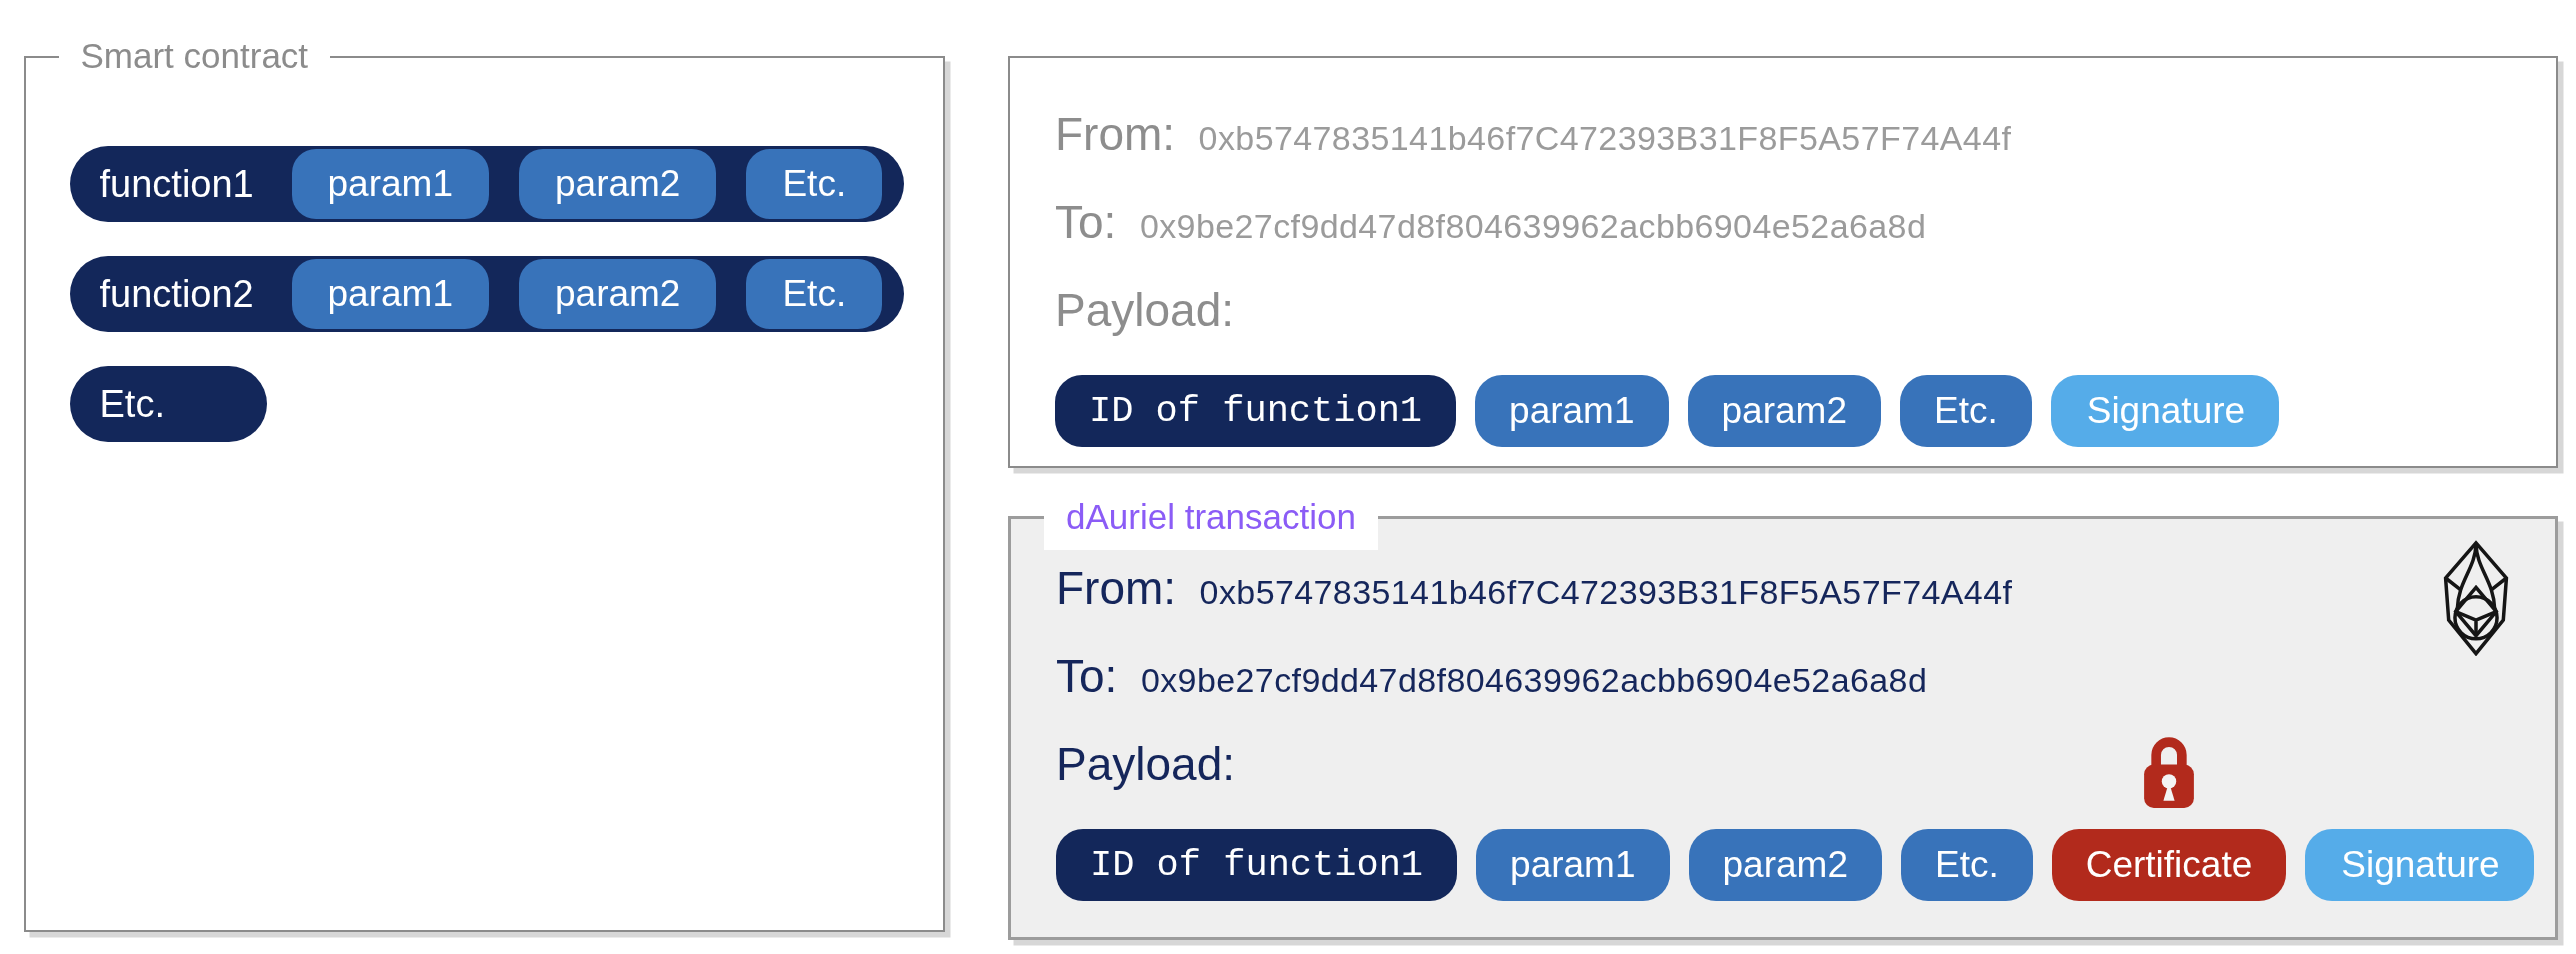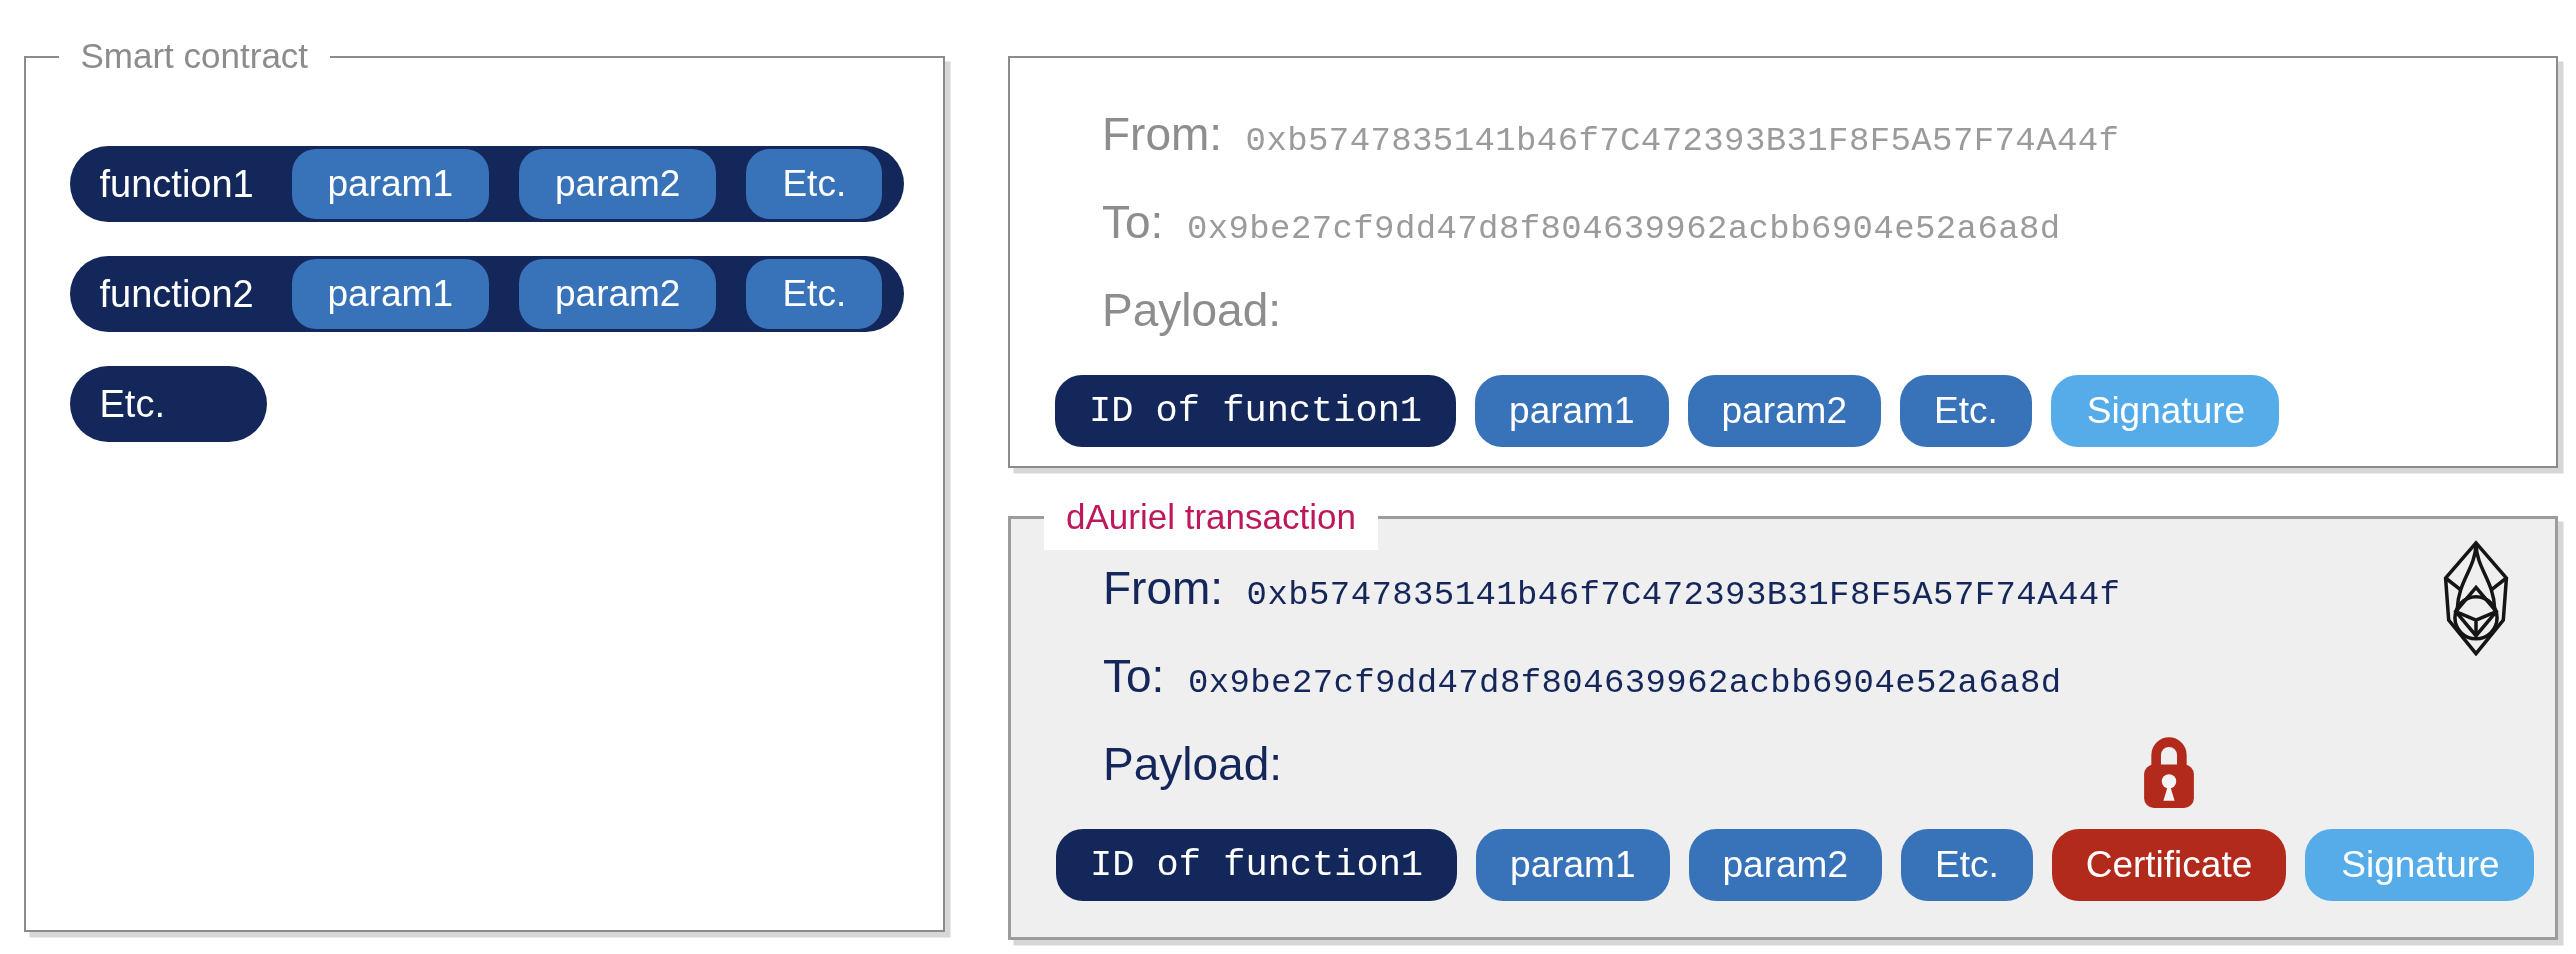--- a/index.html
+++ b/index.html
@@ -11,40 +11,40 @@
   .panel{position:absolute;background:#ffffff;border:2.3px solid #8b8b8b;box-sizing:border-box;
          box-shadow:5.5px 5.5px 0 rgba(140,140,140,0.35);}
   .panel-left{left:23.5px;top:56px;width:921px;height:876px;}
   .panel-eth{left:1008px;top:56px;width:1550px;height:412px;}
   .panel-dauriel{left:1008px;top:516px;width:1550px;height:424px;
                  border:3.9px solid #9c9c9c;background:#efefef;}
 
   .legend{position:absolute;top:-36px;left:33px;background:#ffffff;
           padding:0 22px;font-size:35px;line-height:67px;white-space:nowrap;}
   .legend-gray{color:#8c8c8c;font-weight:400;}
-  .legend-navy{color:#be185d;font-weight:500;}
+  .legend-navy{color:#8b5cf6;font-weight:500;}
 
   
   .sc-rows{position:absolute;left:44px;top:88px;display:flex;flex-direction:column;
            align-items:flex-start;gap:34px;}
   .func-pill{display:flex;align-items:center;background:#13275a;color:#ffffff;
              height:76px;border-radius:46px;padding:0 22px 0 30px;font-size:38px;}
   .func-label{margin-right:7.8px;white-space:nowrap;}
   .param-pill{display:flex;align-items:center;justify-content:center;height:70px;
               border-radius:24px;background:#3873ba;color:#ffffff;padding:0 36px;
               font-size:37px;margin-left:30px;white-space:nowrap;}
   .param-pill:first-of-type{margin-left:6.3px;}
   .etc-pill{min-width:197px;justify-content:flex-start;box-sizing:border-box;}
 
   
   .tx-body{position:absolute;left:45px;top:0;right:31px;}
-  .field{display:flex;align-items:baseline;white-space:nowrap;margin-top:34px;margin-left:47px;}
+  .field{display:flex;align-items:baseline;white-space:nowrap;margin-top:34px;}
   .field:first-child{margin-top:49px;}
   .field-label{font-size:46px;margin-right:23.5px;}
-  .field-value{font-size:34px;letter-spacing:0.4px;font-family:Liberation Mono, monospace;}
+  .field-value{font-size:34px;letter-spacing:0.4px;}
   .panel-eth .field-label{color:#8d8d8d;}
   .panel-eth .field-value{color:#9b9b9b;}
   .panel-dauriel .field:first-child{margin-top:42px;}
   .panel-dauriel .field-label{color:#15265b;}
   .panel-dauriel .field-value{color:#15265b;}
 
   .payload-row{display:flex;align-items:center;gap:19px;margin-top:38px;}
   .pill{display:flex;align-items:center;justify-content:center;height:72px;
         border-radius:27px;padding:0 34px;color:#ffffff;font-size:37px;white-space:nowrap;}
   .pill-navy{background:#13275a;font-family:Liberation Mono, monospace;}

